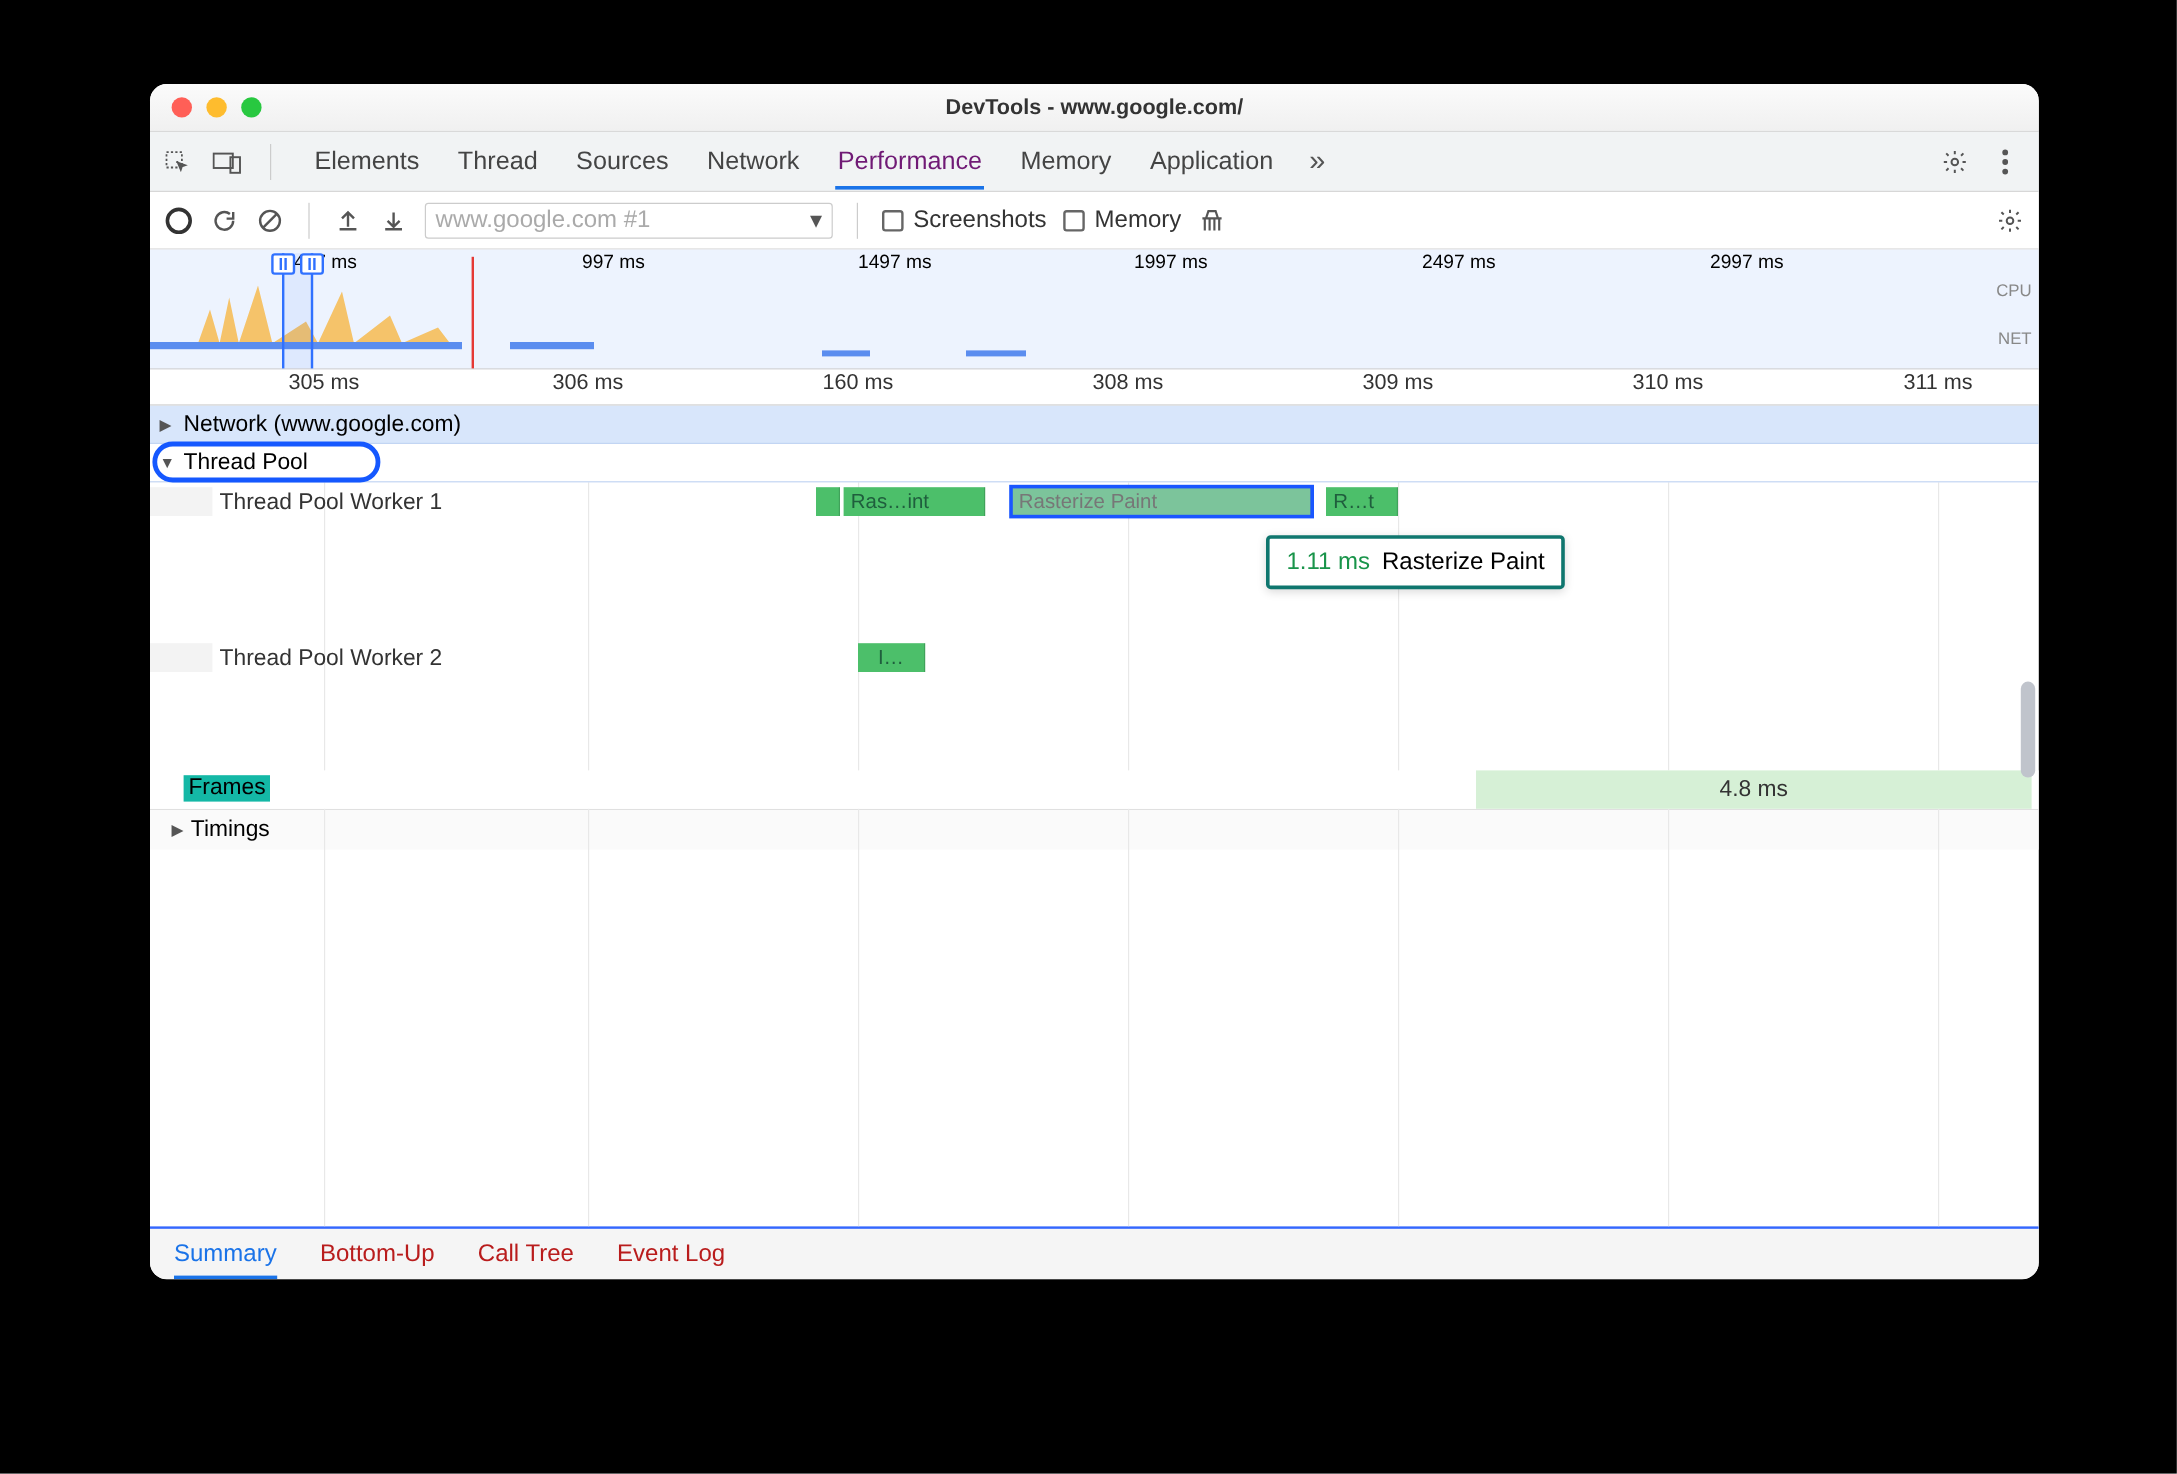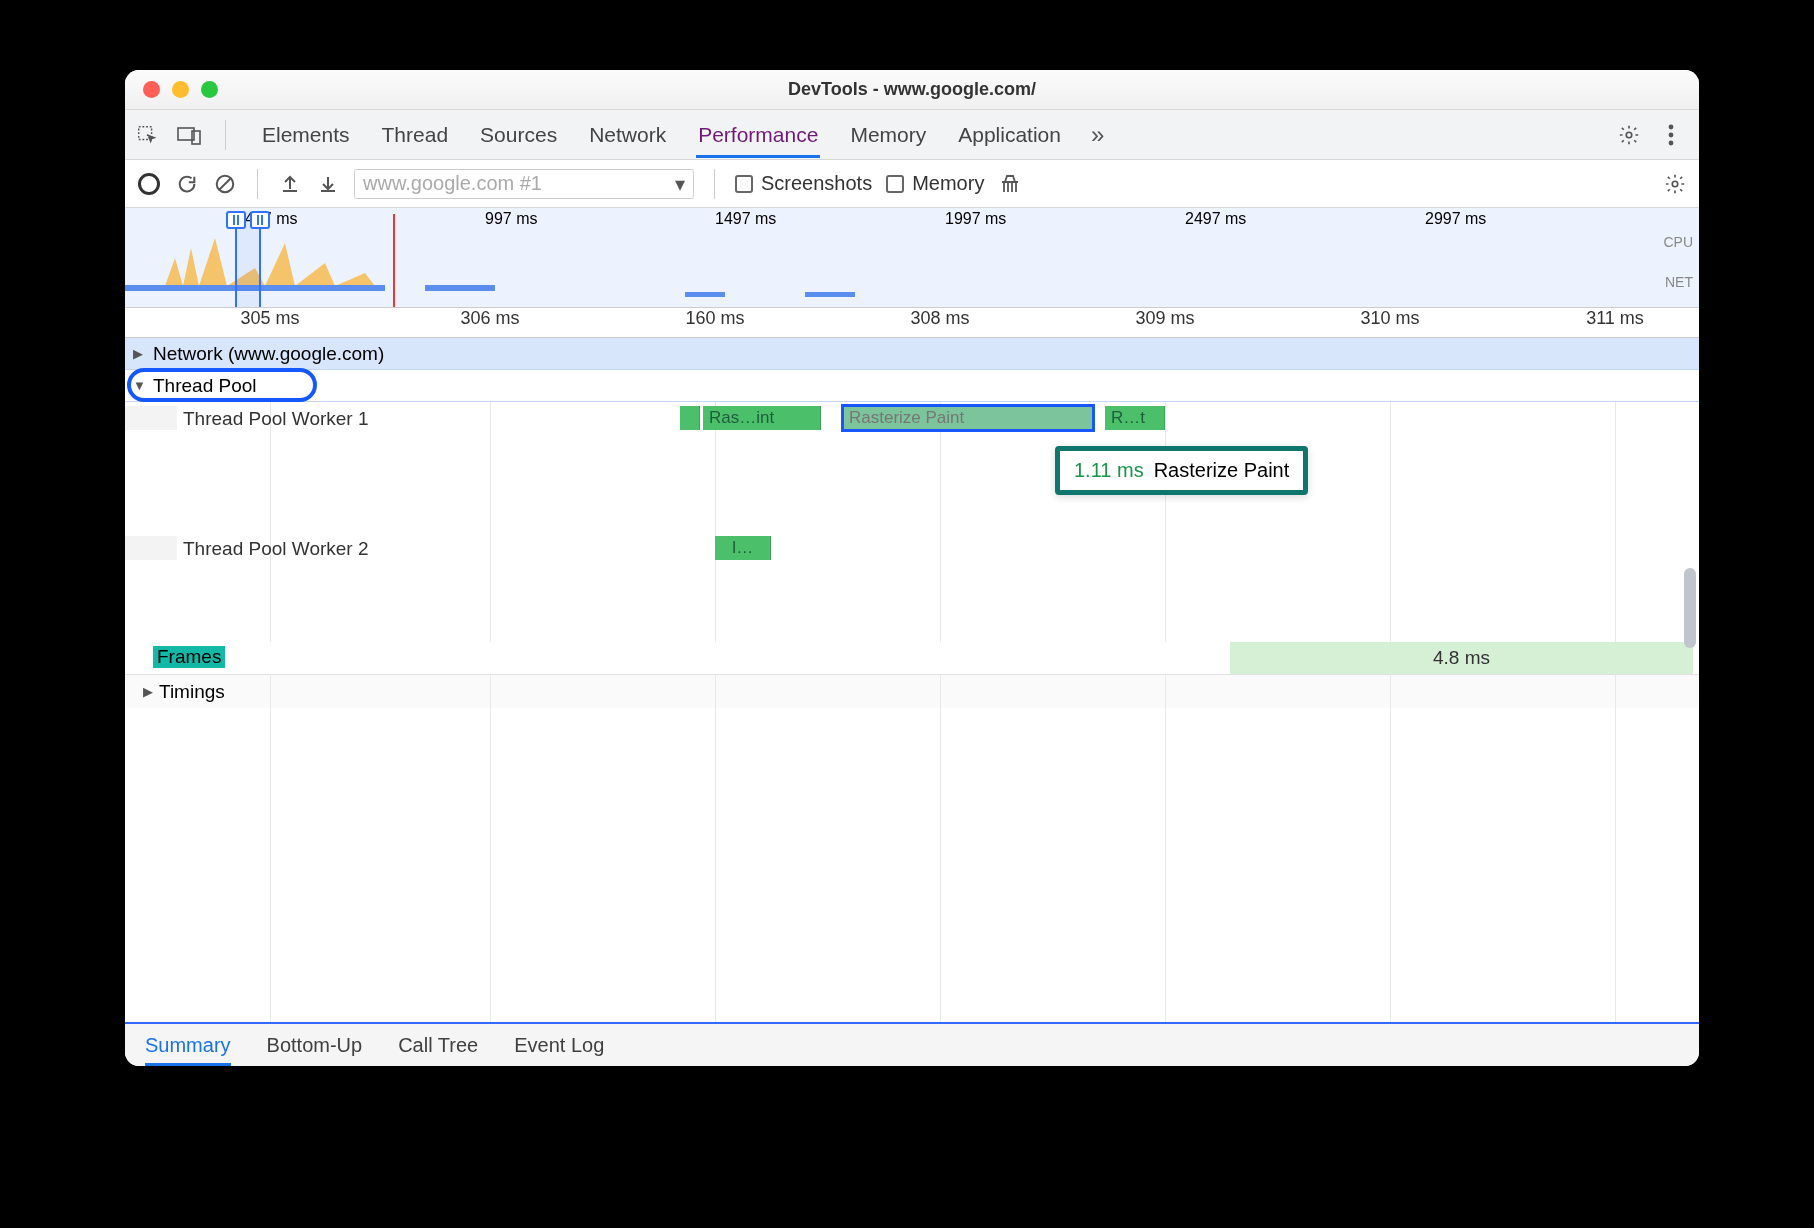--- a/index.html
+++ b/index.html
@@ -118,32 +118,32 @@
   }
   .bar.sel { background:#7cc49b; outline:3px solid #1a56ff; outline-offset:-1px; color:#777;}
   .edit-icn { position:absolute; left:10px; top:8px; color:#333;}
   .frames-row { position:relative; height:32px; background:#fff;}
   .frames-row .lbl { position:absolute; left:28px; top:4px; font-size:19px; background:#14b8a6; padding:0 4px;}
   .frame-bar { position:absolute; top:0; height:32px; background:#d6f0d6; font-size:19px; color:#333; display:flex; align-items:center; justify-content:center;}
   .timings-row { height:34px; display:flex; align-items:center; padding-left:18px; font-size:19px; background:#fafafa; border-top:1px solid #e0e0e0;}
   .timings-row .caret{ position:static; margin-right:6px;}
   
   .tooltip {
-    position:absolute; background:#fff; border:5px solid #0f766e; border-radius:4px;
+    position:absolute; background:#fff; border:3px solid #0f766e; border-radius:4px;
     padding:8px 14px; font-size:20px; box-shadow:0 2px 8px rgba(0,0,0,.15);
     display:flex; gap:10px; align-items:flex-start;
   }
   .tooltip .dur { color:#19944a; font-weight:500;}
   
   .bottom-tabs {
     height:44px; border-top:2px solid #3367ff; background:#f5f5f5;
     display:flex; align-items:center; gap:36px; padding:0 20px;
     font-size:20px;
   }
-  .bt { color:#404040; cursor:pointer; padding:6px 0;}
+  .bt { color:#b91c1c; cursor:pointer; padding:6px 0;}
   .bt.active { color:#1a73e8; border-bottom:3px solid #1a73e8; margin-bottom:-3px;}
   
   .vscroll { position:absolute; right:3px; top:230px; width:12px; height:80px; background:#c0c4cc; border-radius:6px;}
 </style>
 </head>
 <body>
 
 <div class="window">
 
   <div class="titlebar">

